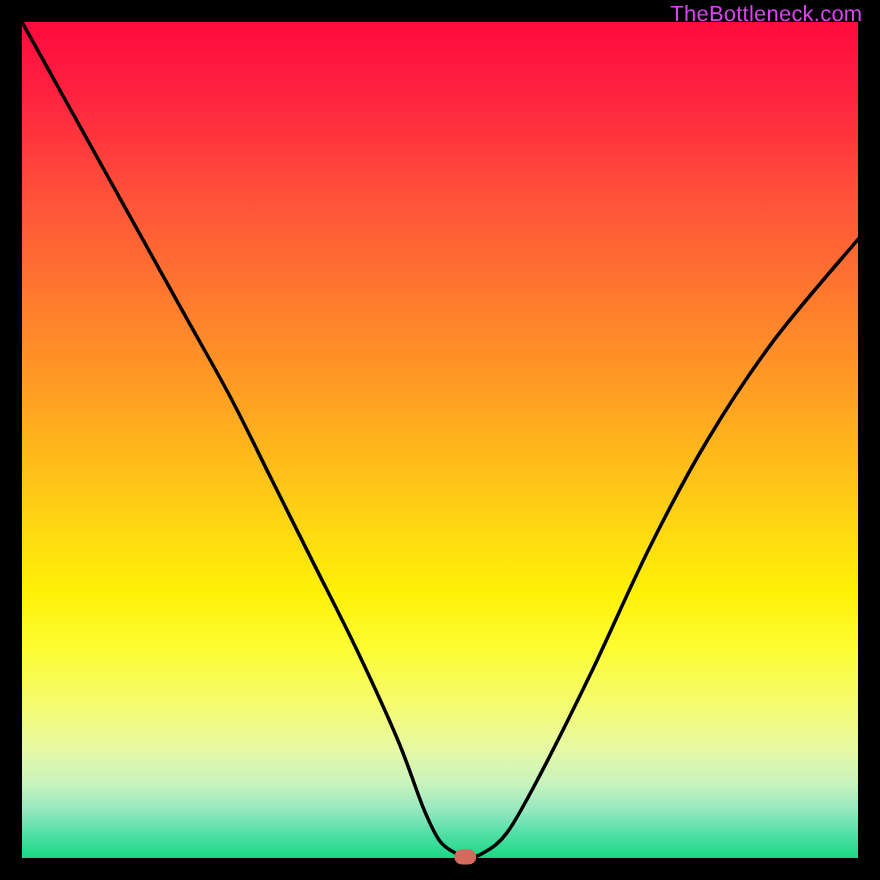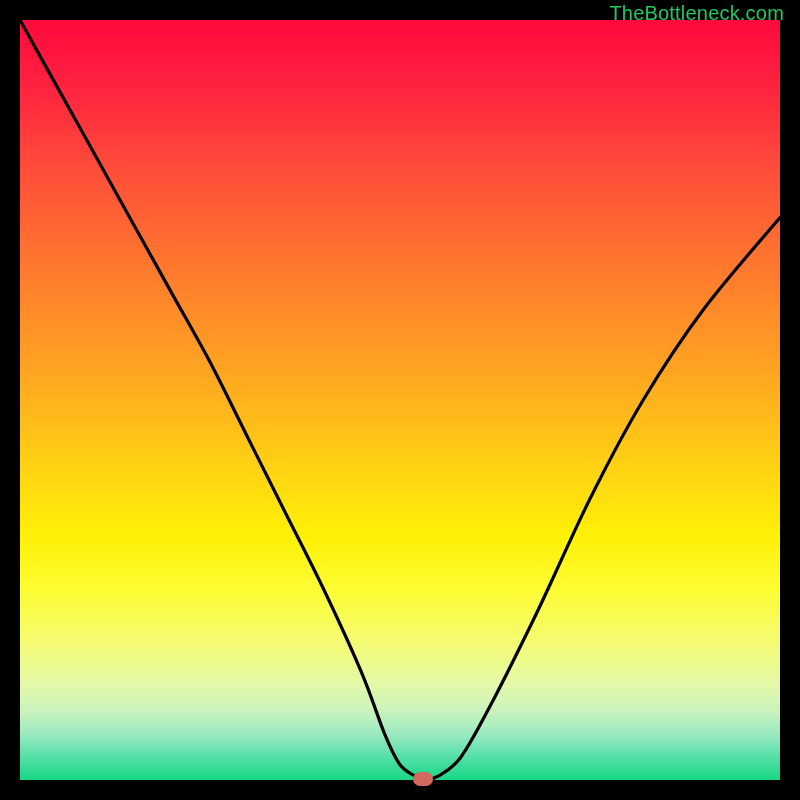--- a/index.html
+++ b/index.html
@@ -40,21 +40,21 @@
       #c9f3bd 91%,
       #9ae9c0 94%,
       #54dfa8 97%,
       #18d884 100%
     );
   }
   .watermark {
     position: absolute;
     top: 2px;
     right: 16px;
-    color: #22c55e;
+    color: #d946ef;
     font-size: 20px;
     font-weight: 500;
     letter-spacing: 0.2px;
     z-index: 5;
   }
   svg.curve {
     position: absolute;
     left: 0;
     top: 0;
     width: 760px;

